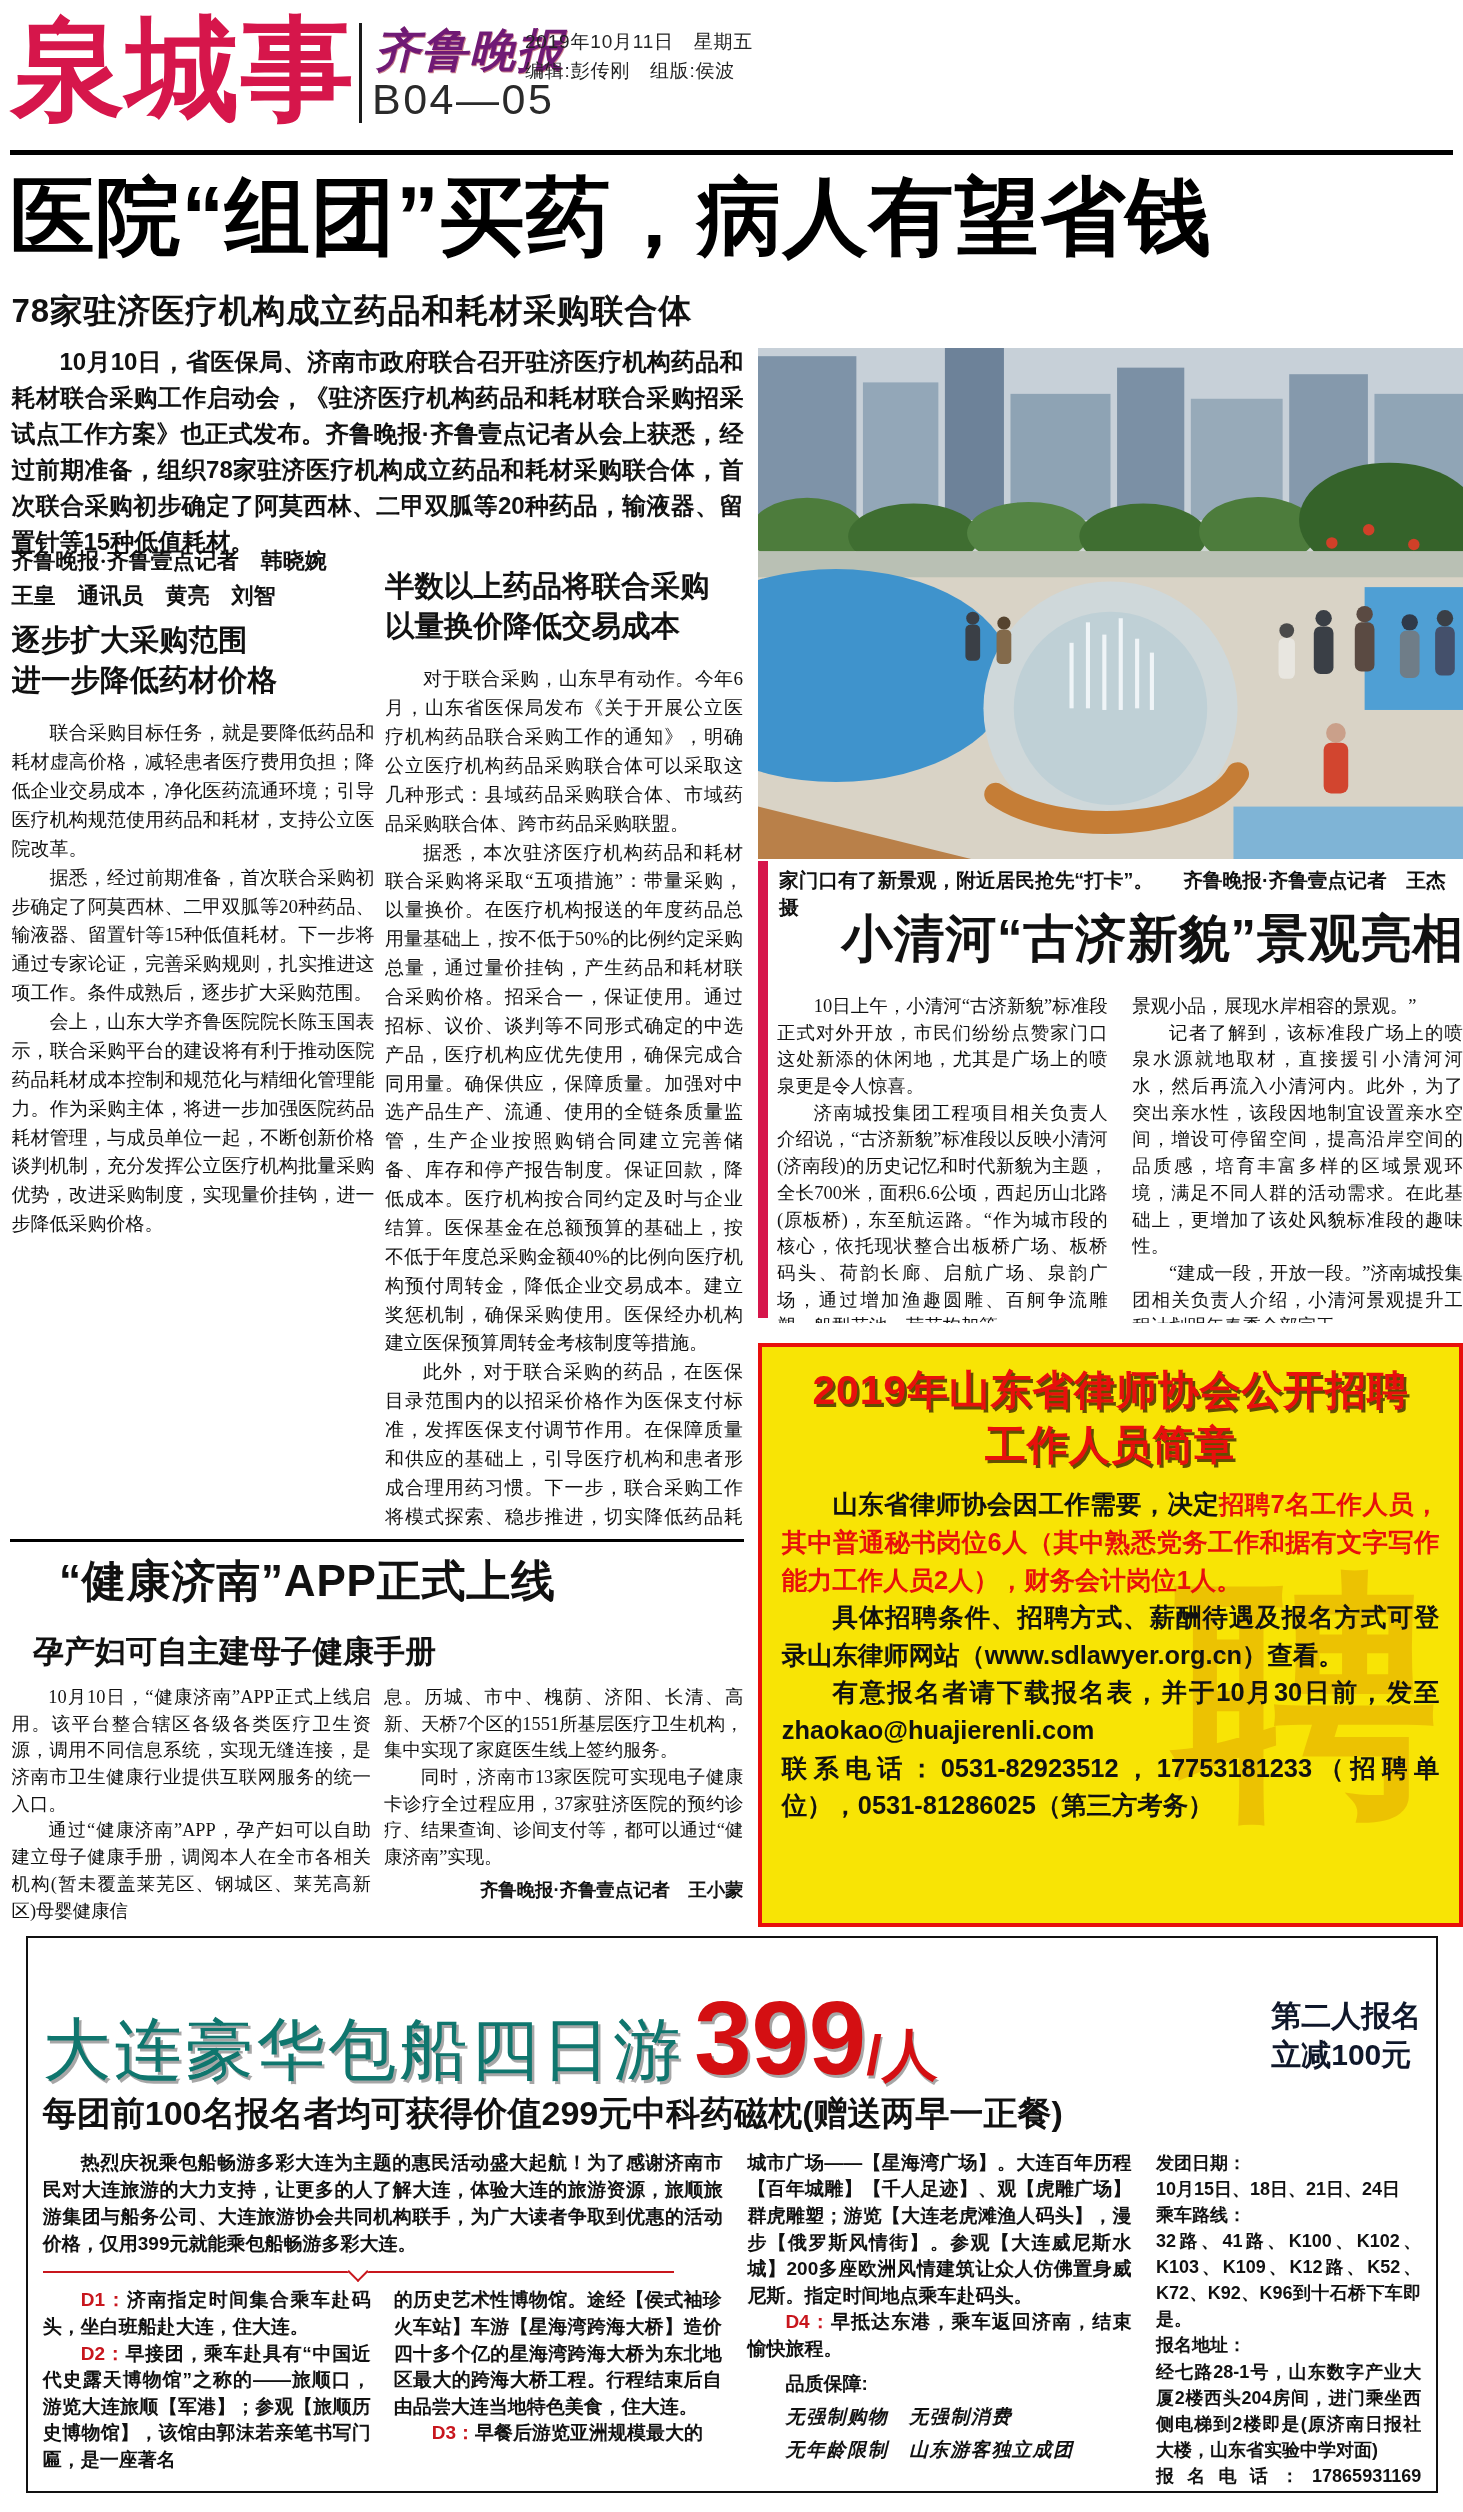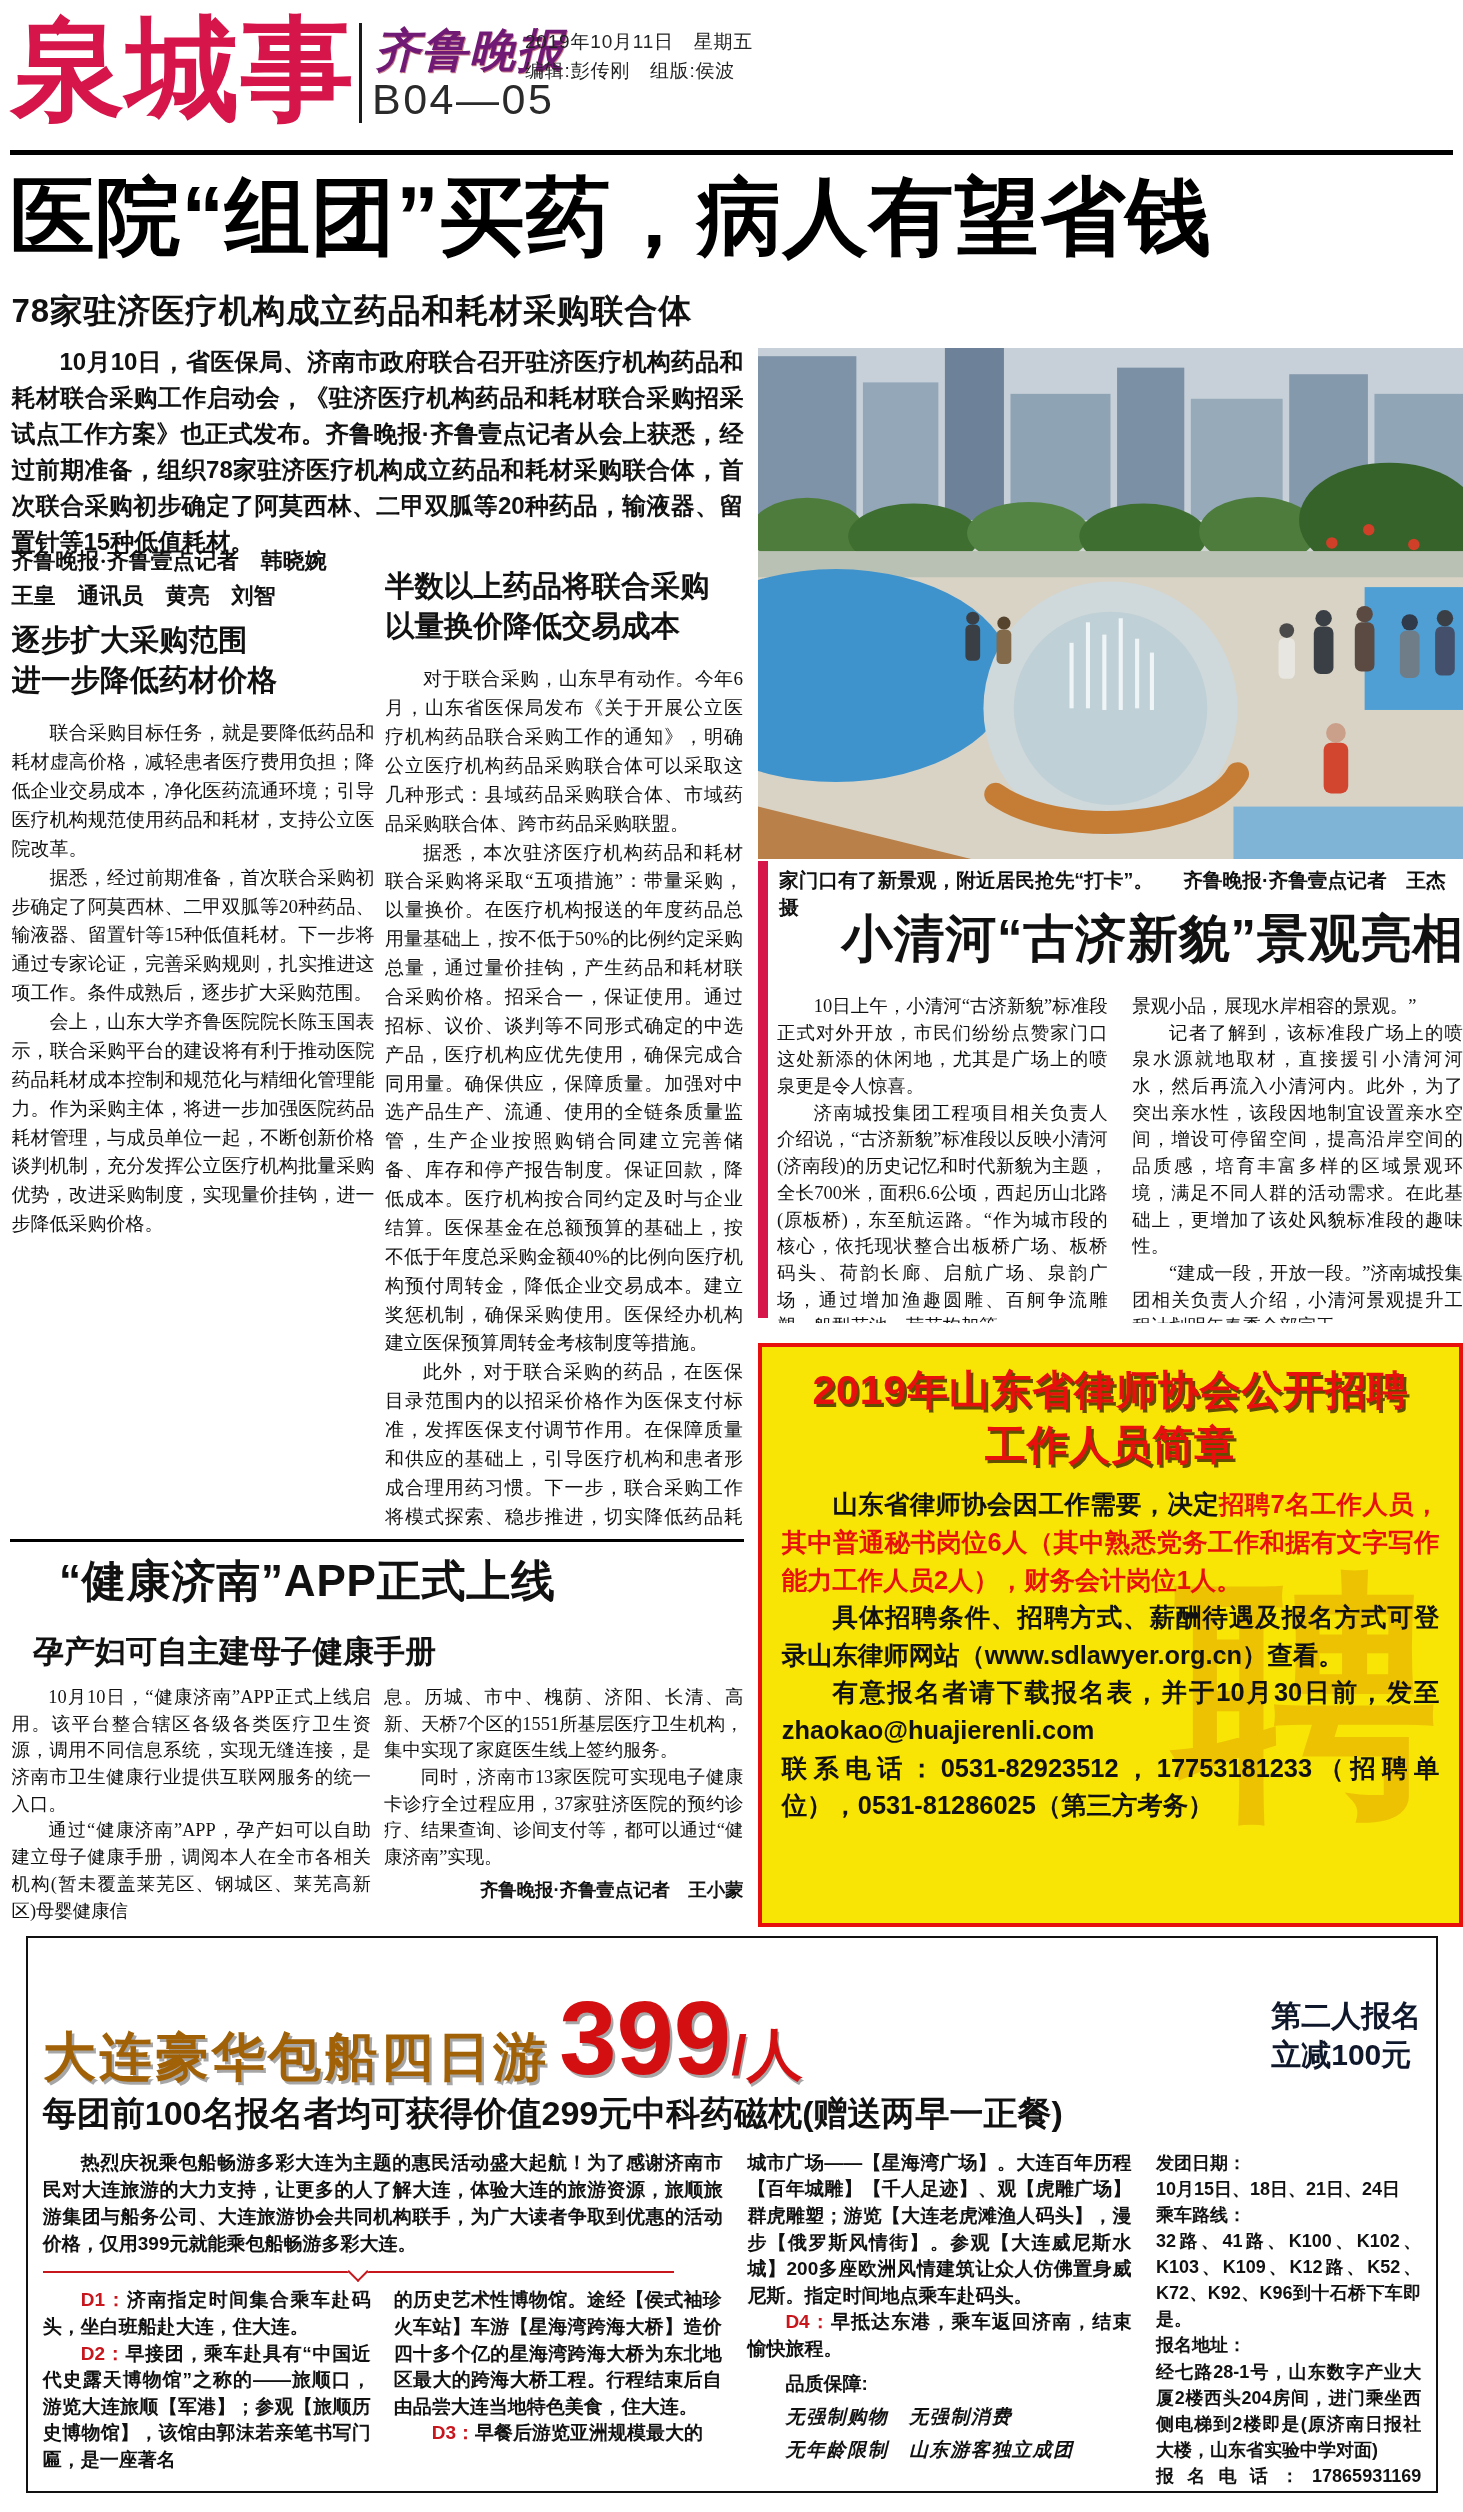--- a/index.html
+++ b/index.html
@@ -63,21 +63,21 @@
   .law-title{position:relative;z-index:1;margin:4.9px 0 14.8px;text-align:center;font-size:41px;line-height:1.32;
              font-weight:900;color:#e8100c;text-shadow:2.5px 2.5px 0 rgba(60,40,0,.8);letter-spacing:0.8px}
   .law-p{position:relative;z-index:1;margin:0;font-size:25.4px;font-weight:800;line-height:1.48;text-align:justify}
   .law-p.indent{text-indent:2em}
   .law-red{color:#e8100c}
 
   
   .cruise-ad{position:absolute;left:26px;top:1936px;width:1412px;height:557px;border:2.5px solid #111;
              box-sizing:border-box;padding:6.6px 14.8px;overflow:hidden}
   .cr-titlerow{display:flex;align-items:flex-end;height:138px}
-  .cr-title{font-size:53px;font-weight:700;color:#a16207;letter-spacing:3.3px;line-height:1;
+  .cr-title{font-size:68px;font-weight:400;color:#0f766e;letter-spacing:3.3px;line-height:1;
             text-shadow:2.5px 3.3px 0 rgba(0,0,0,.35)}
   .cr-price{font-size:103px;font-weight:900;color:#d40f12;line-height:.85;margin-left:9.8px;
             text-shadow:2.5px 3.3px 0 rgba(0,0,0,.35)}
   .cr-per{font-size:56px;font-weight:900;color:#d40f12;line-height:1;text-shadow:1.6px 2.5px 0 rgba(0,0,0,.35)}
   .cr-note{margin-left:auto;text-align:left;color:#0f172a;font-weight:900;font-size:30px;
            line-height:1.3;padding-bottom:8.2px}
   .cr-subtitle{margin-top:8.2px;font-size:34px;font-weight:900}
   .cr-body{display:flex;gap:24.6px;margin-top:13px}
   .cr-colA{width:680px;flex:none}
   .cr-intro{margin:0;font-size:19px;font-weight:700;line-height:1.42;text-align:justify;text-indent:2em}

